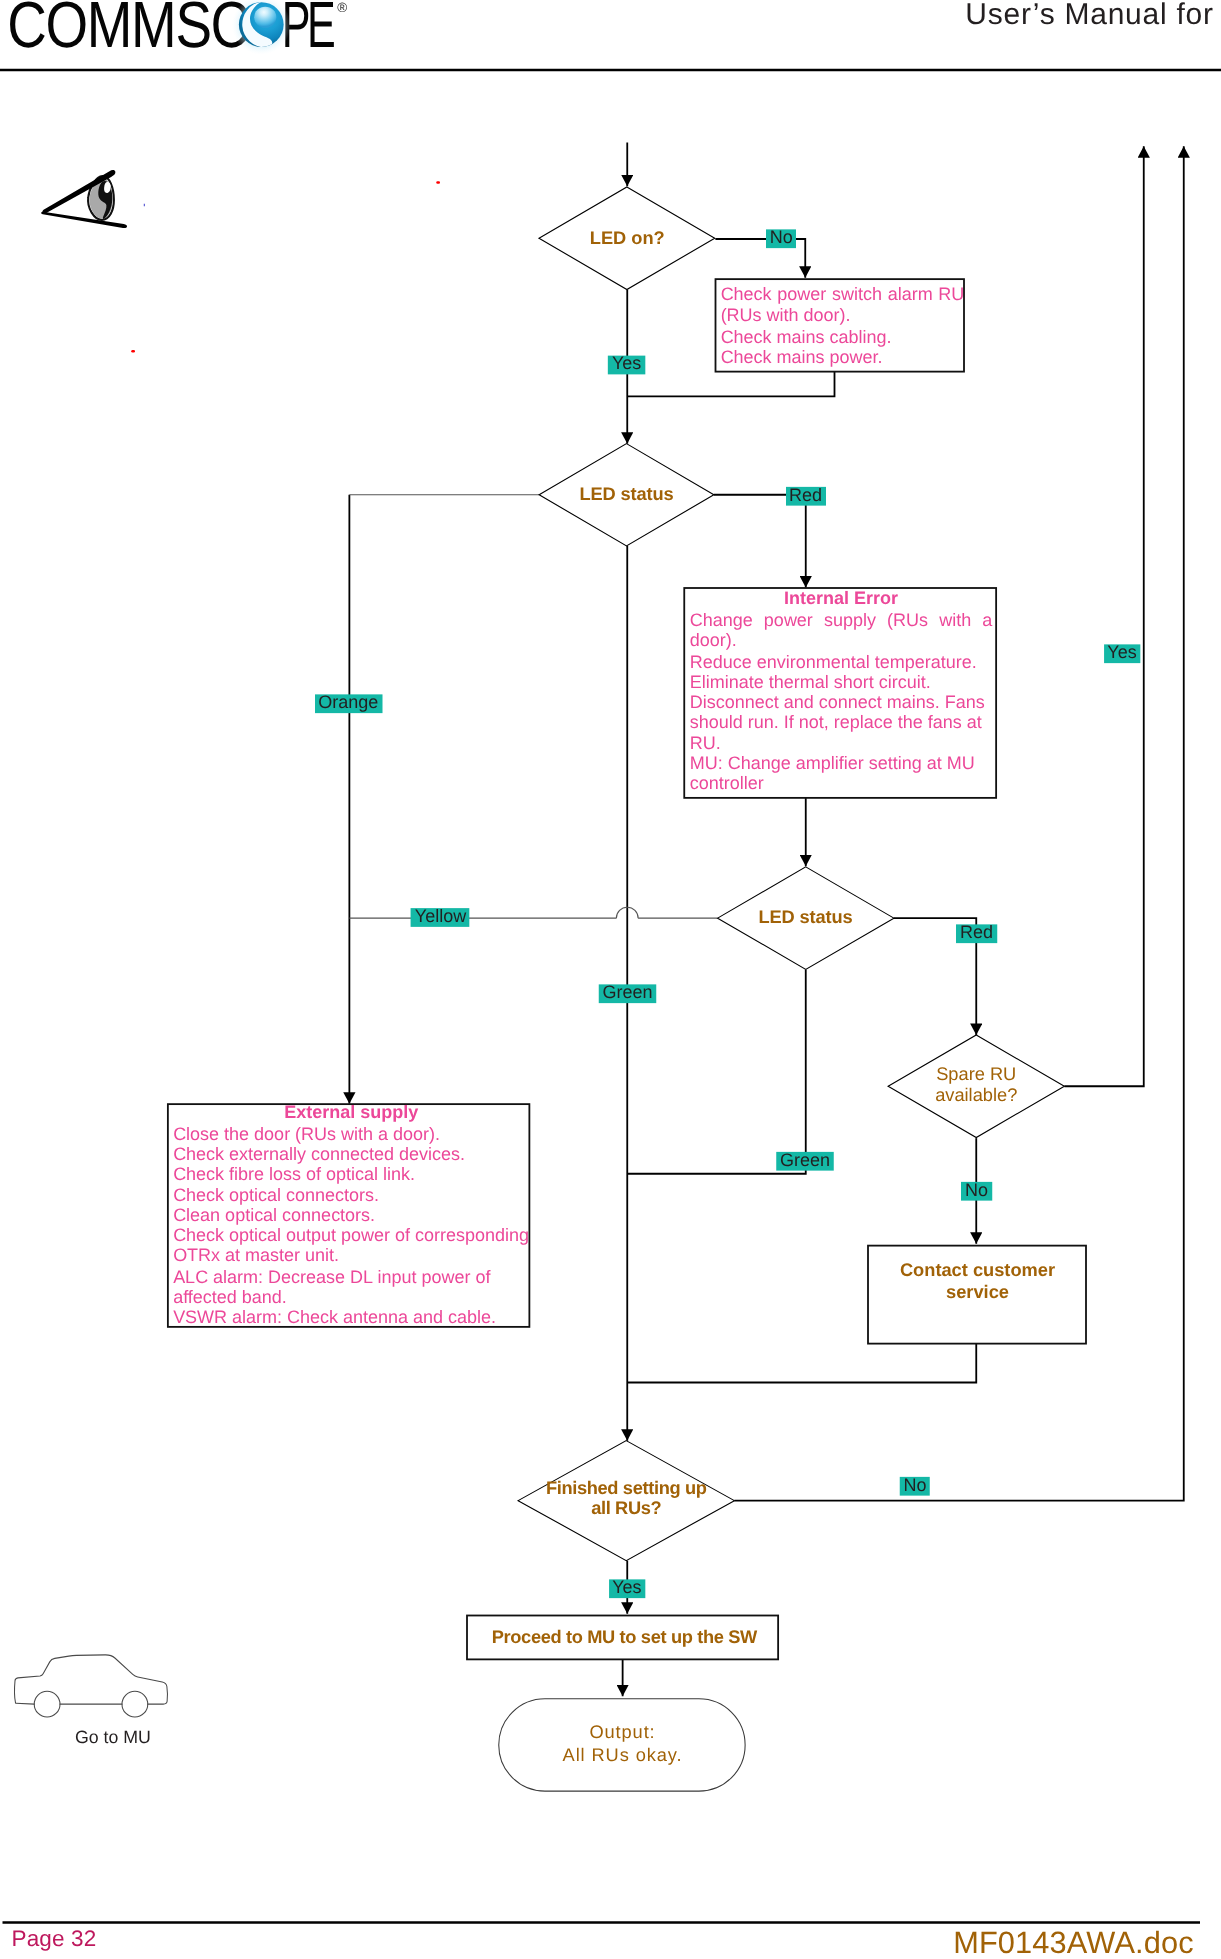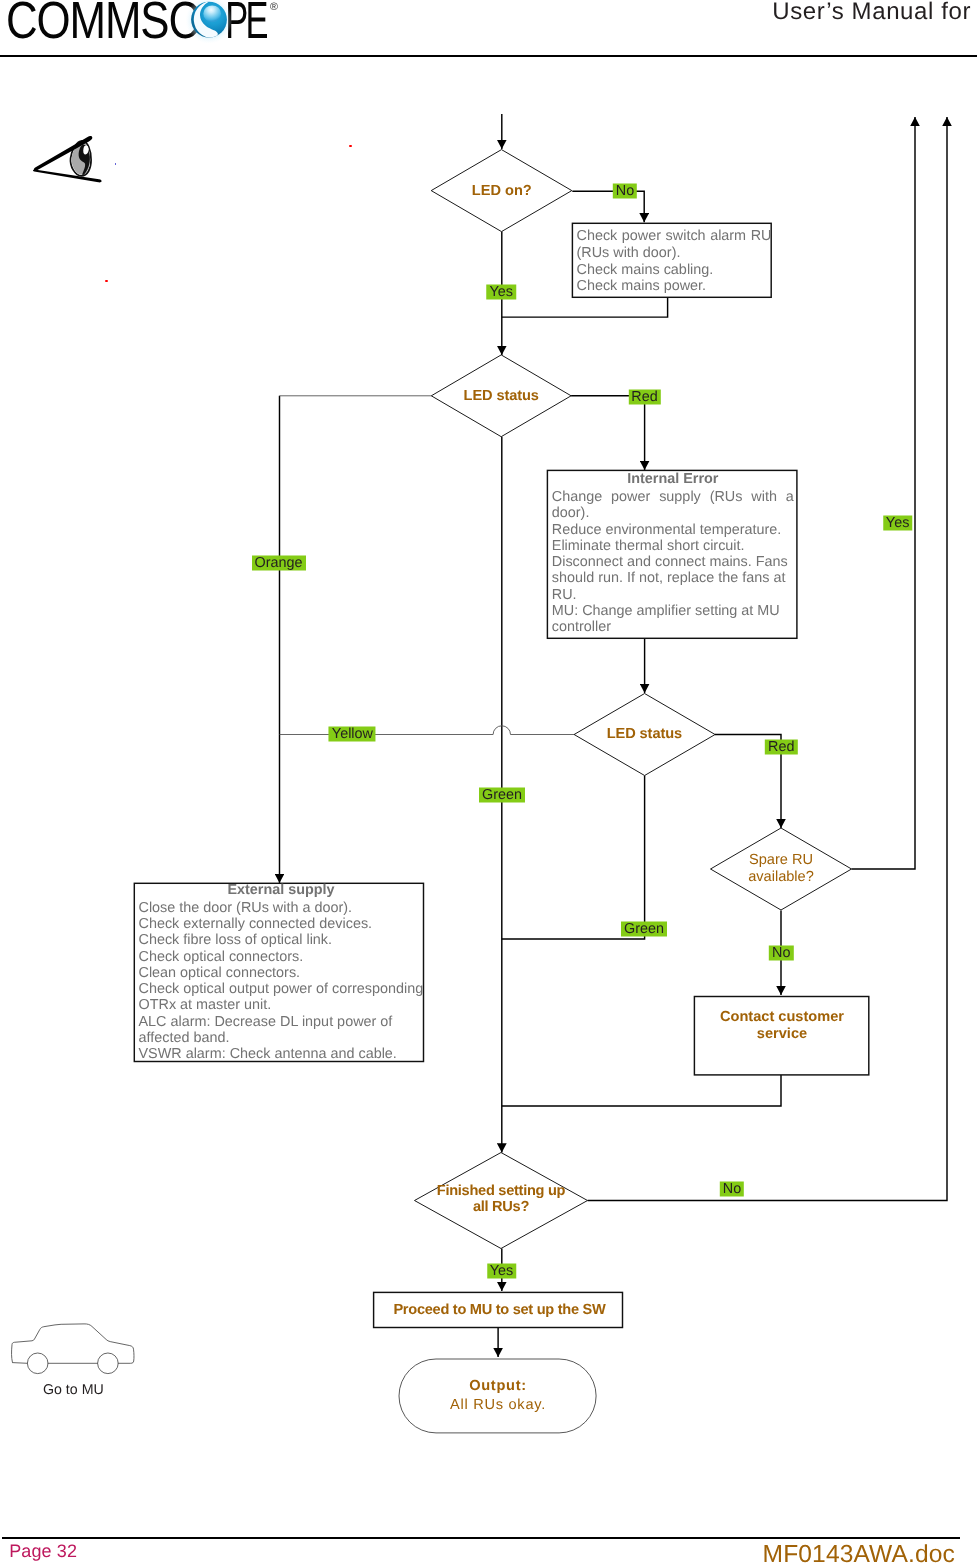--- a/index.html
+++ b/index.html
@@ -19,25 +19,25 @@
   
   #ftr-rule{position:absolute;left:2px;top:1537.4px;width:958px;height:0;
             border-top:2.0px solid #000;}
   #ftr-left{position:absolute;left:9.2px;top:1540.5px;font-size:18px;letter-spacing:0.12px;color:#be185d;}
   #ftr-right{position:absolute;right:22px;top:1540.5px;font-size:24.6px;letter-spacing:0.12px;color:#a16207;}
 
   
   #chart{position:absolute;left:0;top:0;width:977px;height:1567px;}
 
   
-  .tb{position:absolute;font-size:14.4px;line-height:16.8px;color:#737373;}
+  .tb{position:absolute;font-size:14.4px;line-height:16.8px;color:#ec4899;}
   .tb>div{white-space:nowrap;}
   .tb>div.just1{white-space:nowrap;display:flex;justify-content:space-between;}
   .ctr{text-align:center;}
-  .lbl{position:absolute;font-size:14.4px;line-height:15px;color:#231f20;background:#84cc16;
+  .lbl{position:absolute;font-size:14.4px;line-height:15px;color:#231f20;background:#14b8a6;
        padding:0 2px;white-space:nowrap;}
   .nodetext{position:absolute;text-align:center;font-size:14.6px;
             line-height:17.2px;color:#a16207;white-space:nowrap;}
   .nodetext.b{font-weight:bold;}
 </style>
 </head>
 <body>
 
 <div class="page">
 <div id="logo"><svg viewBox="0 0 290 50" width="290" height="50">
@@ -153,21 +153,21 @@
 <div>all RUs?</div>
 </div>
 <div class="nodetext b" style="left:682px;top:1009.4px;width:200px;line-height:17px;">
 <div>Contact customer</div>
 <div>service</div>
 </div>
 <div class="nodetext b" style="left:393.4px;top:1301.5px;width:200px;letter-spacing:-0.28px;">
 <div>Proceed to MU to set up the SW</div>
 </div>
 <div class="nodetext" style="left:398px;top:1377.4px;width:200px;line-height:18.6px;letter-spacing:0.72px;">
-<div style="font-weight:bold;">Output:</div>
+<div style="font-weight:normal;">Output:</div>
 <div>All RUs okay.</div>
 </div>
 <div class="tb" style="left:576.5px;top:228px;width:195px;">
 <div class="just1">
           <span>Check</span>
           <span>power</span>
           <span>switch</span>
           <span>alarm</span>
           <span>RU</span>
         </div>
@@ -256,21 +256,21 @@
        C 127.1 28.1 128.2 29.0 128.5 31.2
        C 129.1 35.6 129.1 40.0 128.7 43.0
        C 128.5 44.6 127.7 45.2 125.6 45.3
        L 113.2 45.3"></path>
   <path fill="none" stroke="#4a4a4a" stroke-width="0.85" stroke-linecap="round" d="M92.6 45.3 L 43.0 45.3"></path>
   <path fill="none" stroke="#4a4a4a" stroke-width="0.85" stroke-linecap="round" d="M22.4 45.3 L 7.6 44.6"></path>
   <circle cx="32.7" cy="45.3" r="10.3" fill="none" stroke="#4a4a4a" stroke-width="0.85"></circle>
   <circle cx="102.9" cy="45.3" r="10.3" fill="none" stroke="#4a4a4a" stroke-width="0.85"></circle>
 </svg>
 
-<div id="car-label" class="lbl" style="left:43px;top:1382.8px;font-size:14.2px;background:none;padding:0;">Go to MU</div>
+<div id="car-label" class="lbl" style="left:60px;top:1382.8px;font-size:14.2px;background:none;padding:0;">Go to MU</div>
 
 <div style="position:absolute;left:348.8px;top:144.7px;width:2.8px;height:2.8px;border-radius:50%;background:#ff0000;"></div>
 <div style="position:absolute;left:105.1px;top:279.7px;width:3.0px;height:2.8px;border-radius:40%;background:#ff0000;"></div>
 <div style="position:absolute;left:114.6px;top:163.2px;width:1.4px;height:2.2px;background:#4a4ad0;opacity:0.85;"></div>
 
 <div id="ftr-rule"></div>
 <div id="ftr-left">Page 32</div>
 <div id="ftr-right">MF0143AWA.doc</div>
 </div>
 

